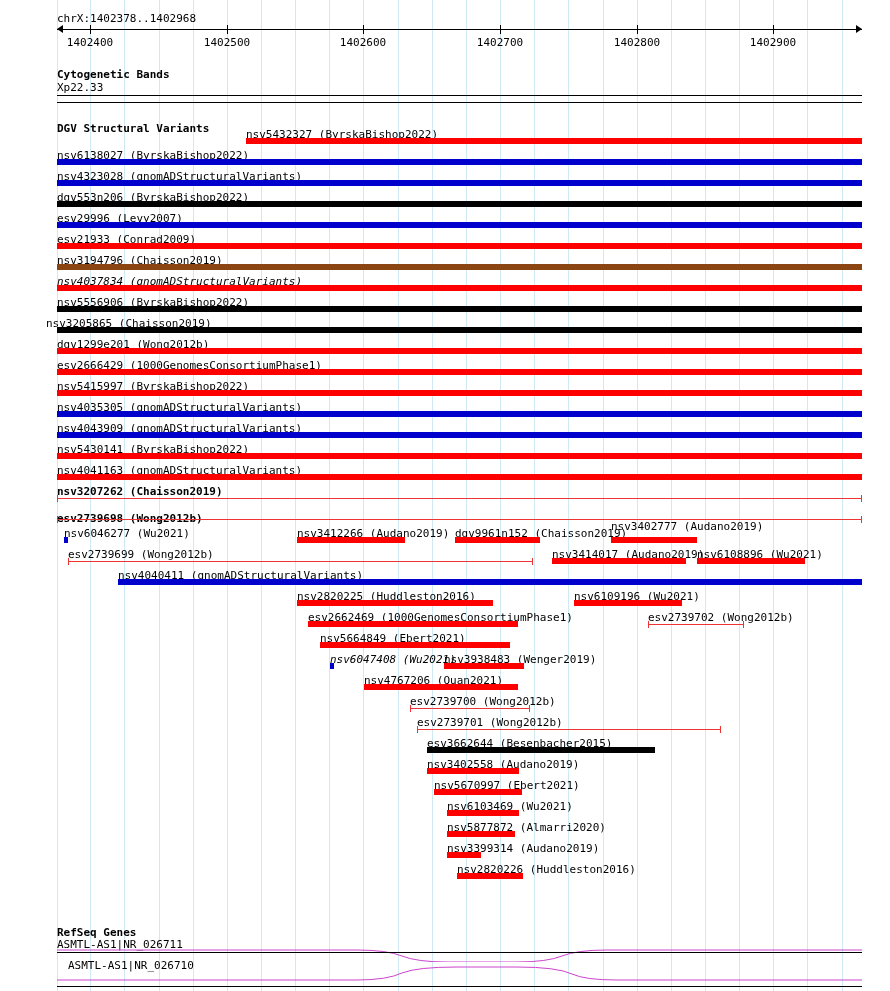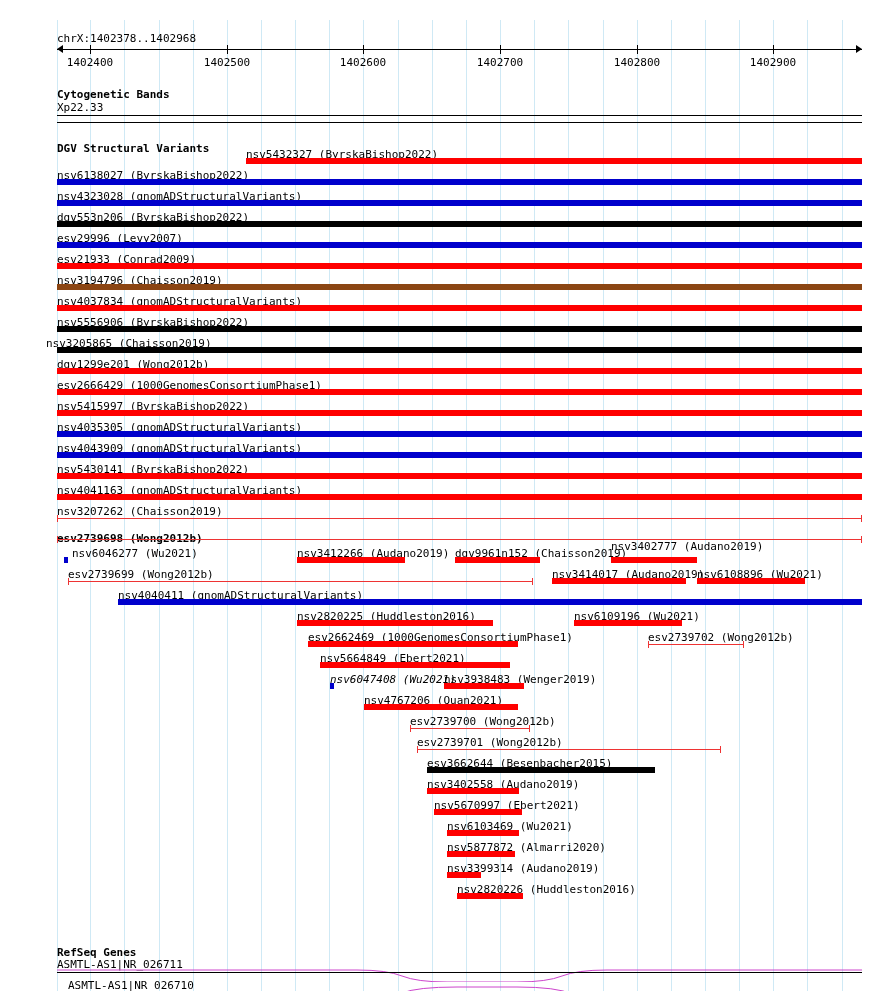--- a/index.html
+++ b/index.html
@@ -1,17 +1,17 @@
 <!DOCTYPE html>
 <html><head>
 <meta charset="utf-8">
 <style>
   html,body{margin:0;padding:0;background:#ffffff;}
   body{width:890px;height:991px;font-family:"DejaVu Sans Mono",monospace;color:#000;position:relative;overflow:hidden;}
-  #stage{position:relative;width:890px;height:868px;margin-top:20px;}
+  #stage{position:relative;width:890px;height:868px;}
   .gridline{position:absolute;top:0;width:1px;height:991px;background:#cfe9f5;}
   .vline-left{position:absolute;left:57px;top:0;width:1px;height:991px;background:#cfe9f5;}
   .pos-label{position:absolute;left:57px;top:12px;font-size:11px;}
   .axis{position:absolute;left:57px;top:29px;width:805px;height:1px;background:#000;}
   .tick{position:absolute;top:25px;width:1px;height:9px;background:#000;}
   .arrow-l,.arrow-r{position:absolute;top:25px;width:0;height:0;border-top:4px solid transparent;border-bottom:4px solid transparent;}
   .arrow-l{left:57px;border-right:6px solid #000;}
   .arrow-r{left:856px;border-left:6px solid #000;}
   .tick-num{position:absolute;top:36px;font-size:11px;transform:translateX(-50%);}
   .section-title{position:absolute;font-size:11px;font-weight:bold;}
@@ -85,49 +85,49 @@
       <div class="row-label" style="left: 57px; top: 170px;">nsv4323028 (gnomADStructuralVariants)</div>
       <div class="bar" style="left: 57px; top: 180px; width: 805px; background: rgb(0, 0, 204);"></div>
       <div class="row-label" style="left: 57px; top: 191px;">dgv553n206 (ByrskaBishop2022)</div>
       <div class="bar" style="left: 57px; top: 201px; width: 805px; background: rgb(0, 0, 0);"></div>
       <div class="row-label" style="left: 57px; top: 212px;">esv29996 (Levy2007)</div>
       <div class="bar" style="left: 57px; top: 222px; width: 805px; background: rgb(0, 0, 204);"></div>
       <div class="row-label" style="left: 57px; top: 233px;">esv21933 (Conrad2009)</div>
       <div class="bar" style="left: 57px; top: 243px; width: 805px; background: rgb(255, 0, 0);"></div>
       <div class="row-label" style="left: 57px; top: 254px;">nsv3194796 (Chaisson2019)</div>
       <div class="bar" style="left: 57px; top: 264px; width: 805px; background: rgb(139, 69, 19);"></div>
-      <div class="row-label" style="left: 57px; top: 275px;">nsv4037834 (gnomADStructuralVariants)</div>
+      <div class="row-label" style="left: 57px; top: 275px; font-style: italic;">nsv4037834 (gnomADStructuralVariants)</div>
       <div class="bar" style="left: 57px; top: 285px; width: 805px; background: rgb(255, 0, 0);"></div>
       <div class="row-label" style="left: 57px; top: 296px;">nsv5556906 (ByrskaBishop2022)</div>
       <div class="bar" style="left: 57px; top: 306px; width: 805px; background: rgb(0, 0, 0);"></div>
       <div class="row-label" style="left: 46px; top: 317px;">nsv3205865 (Chaisson2019)</div>
       <div class="bar" style="left: 57px; top: 327px; width: 805px; background: rgb(0, 0, 0);"></div>
       <div class="row-label" style="left: 57px; top: 338px;">dgv1299e201 (Wong2012b)</div>
       <div class="bar" style="left: 57px; top: 348px; width: 805px; background: rgb(255, 0, 0);"></div>
       <div class="row-label" style="left: 57px; top: 359px;">esv2666429 (1000GenomesConsortiumPhase1)</div>
       <div class="bar" style="left: 57px; top: 369px; width: 805px; background: rgb(255, 0, 0);"></div>
       <div class="row-label" style="left: 57px; top: 380px;">nsv5415997 (ByrskaBishop2022)</div>
       <div class="bar" style="left: 57px; top: 390px; width: 805px; background: rgb(255, 0, 0);"></div>
       <div class="row-label" style="left: 57px; top: 401px;">nsv4035305 (gnomADStructuralVariants)</div>
       <div class="bar" style="left: 57px; top: 411px; width: 805px; background: rgb(0, 0, 204);"></div>
       <div class="row-label" style="left: 57px; top: 422px;">nsv4043909 (gnomADStructuralVariants)</div>
       <div class="bar" style="left: 57px; top: 432px; width: 805px; background: rgb(0, 0, 204);"></div>
       <div class="row-label" style="left: 57px; top: 443px;">nsv5430141 (ByrskaBishop2022)</div>
       <div class="bar" style="left: 57px; top: 453px; width: 805px; background: rgb(255, 0, 0);"></div>
       <div class="row-label" style="left: 57px; top: 464px;">nsv4041163 (gnomADStructuralVariants)</div>
       <div class="bar" style="left: 57px; top: 474px; width: 805px; background: rgb(255, 0, 0);"></div>
-      <div class="row-label" style="left: 57px; top: 485px;">nsv3207262 (Chaisson2019)</div>
+      <div class="row-label" style="left: 57px; top: 485px; font-weight: bold;">nsv3207262 (Chaisson2019)</div>
       <div class="hairline" style="left: 57px; top: 498px; width: 805px; background: rgb(238, 51, 51);"></div>
       <div class="tickcap" style="left: 57px; top: 495px; background: rgb(238, 51, 51);"></div>
       <div class="tickcap" style="left: 861px; top: 495px; background: rgb(238, 51, 51);"></div>
       <div class="row-label" style="left: 57px; top: 512px; font-weight: bold;">esv2739698 (Wong2012b)</div>
       <div class="hairline" style="left: 57px; top: 519px; width: 805px; background: rgb(238, 51, 51);"></div>
       <div class="tickcap" style="left: 57px; top: 516px; background: rgb(238, 51, 51);"></div>
       <div class="tickcap" style="left: 861px; top: 516px; background: rgb(238, 51, 51);"></div>
-      <div class="row-label" style="left: 72px; top: 527px; text-align: right;">nsv6046277 (Wu2021)</div>
+      <div class="row-label" style="left: 64px; top: 527px; text-align: right;">nsv6046277 (Wu2021)</div>
       <div class="bar" style="left: 64px; top: 537px; width: 4px; background: rgb(0, 0, 204);"></div>
       <div class="row-label" style="left: 297px; top: 527px;">nsv3412266 (Audano2019)</div>
       <div class="bar" style="left: 297px; top: 537px; width: 108px; background: rgb(255, 0, 0);"></div>
       <div class="row-label" style="left: 455px; top: 527px;">dgv9961n152 (Chaisson2019)</div>
       <div class="bar" style="left: 455px; top: 537px; width: 85px; background: rgb(255, 0, 0);"></div>
       <div class="row-label" style="left: 611px; top: 520px;">nsv3402777 (Audano2019)</div>
       <div class="bar" style="left: 611px; top: 537px; width: 86px; background: rgb(255, 0, 0);"></div>
       <div class="row-label" style="left: 68px; top: 548px;">esv2739699 (Wong2012b)</div>
       <div class="hairline" style="left: 68px; top: 561px; width: 465px; background: rgb(238, 51, 51);"></div>
       <div class="tickcap" style="left: 68px; top: 558px; background: rgb(238, 51, 51);"></div>

